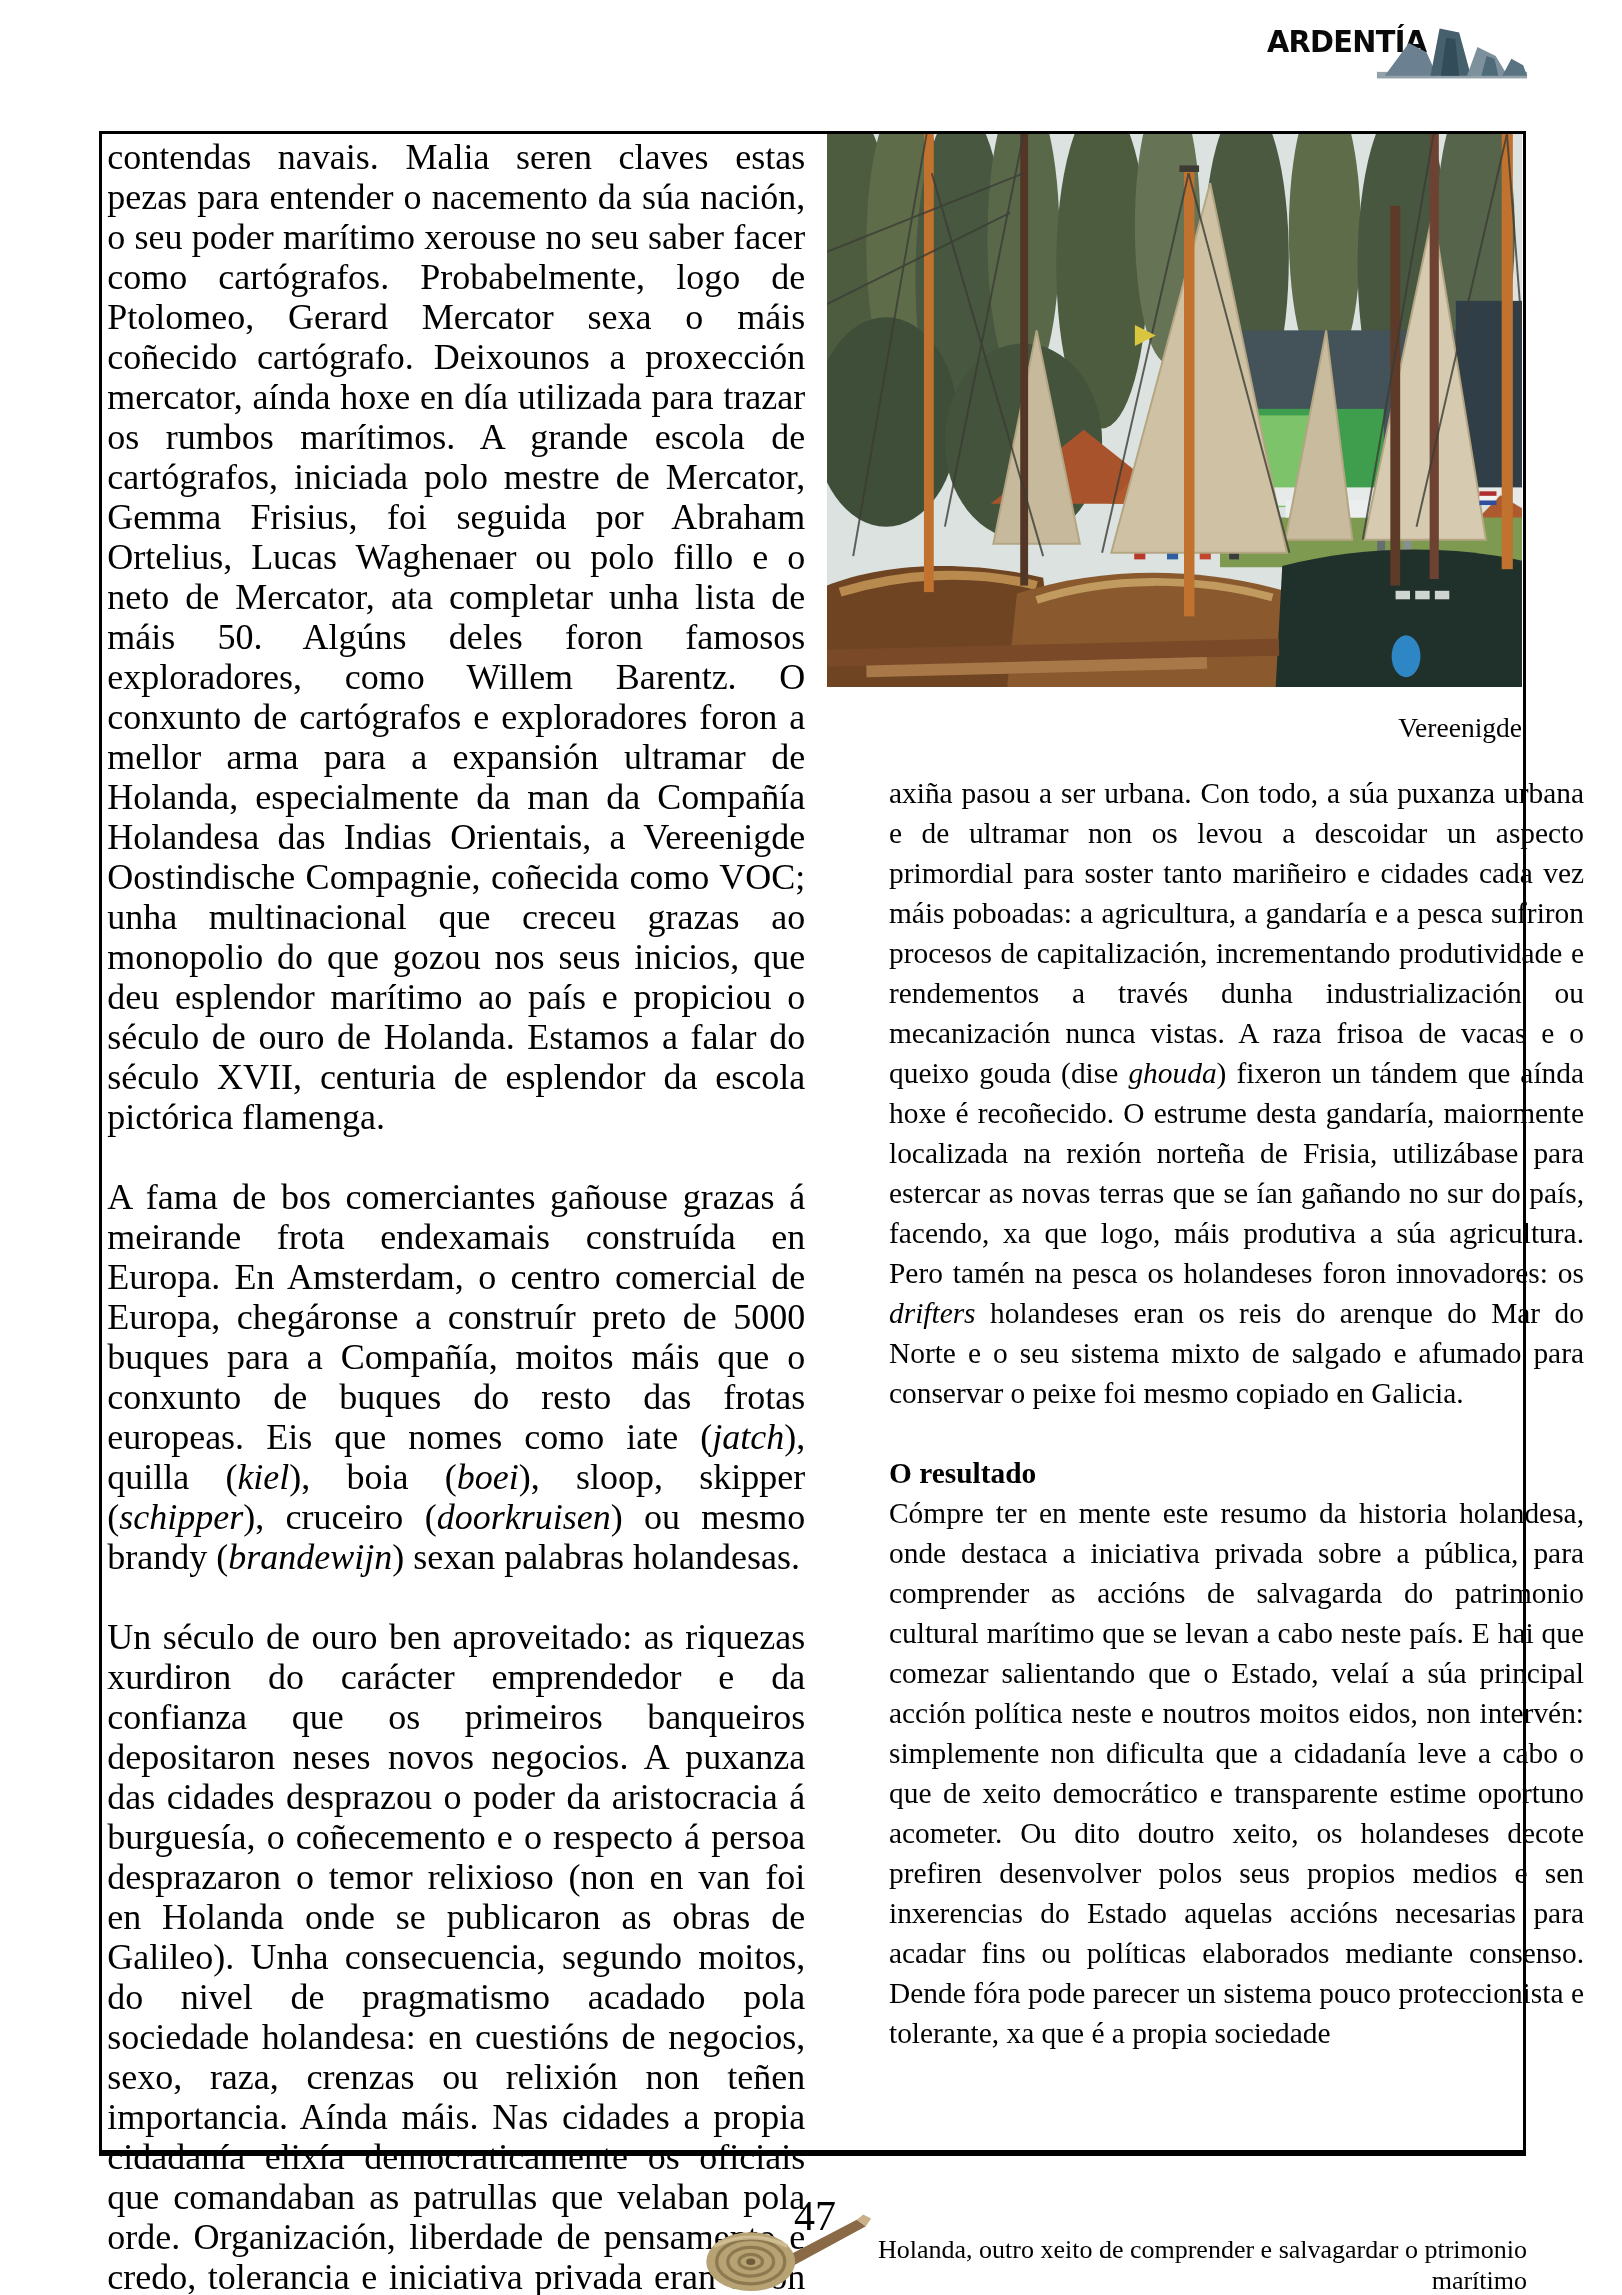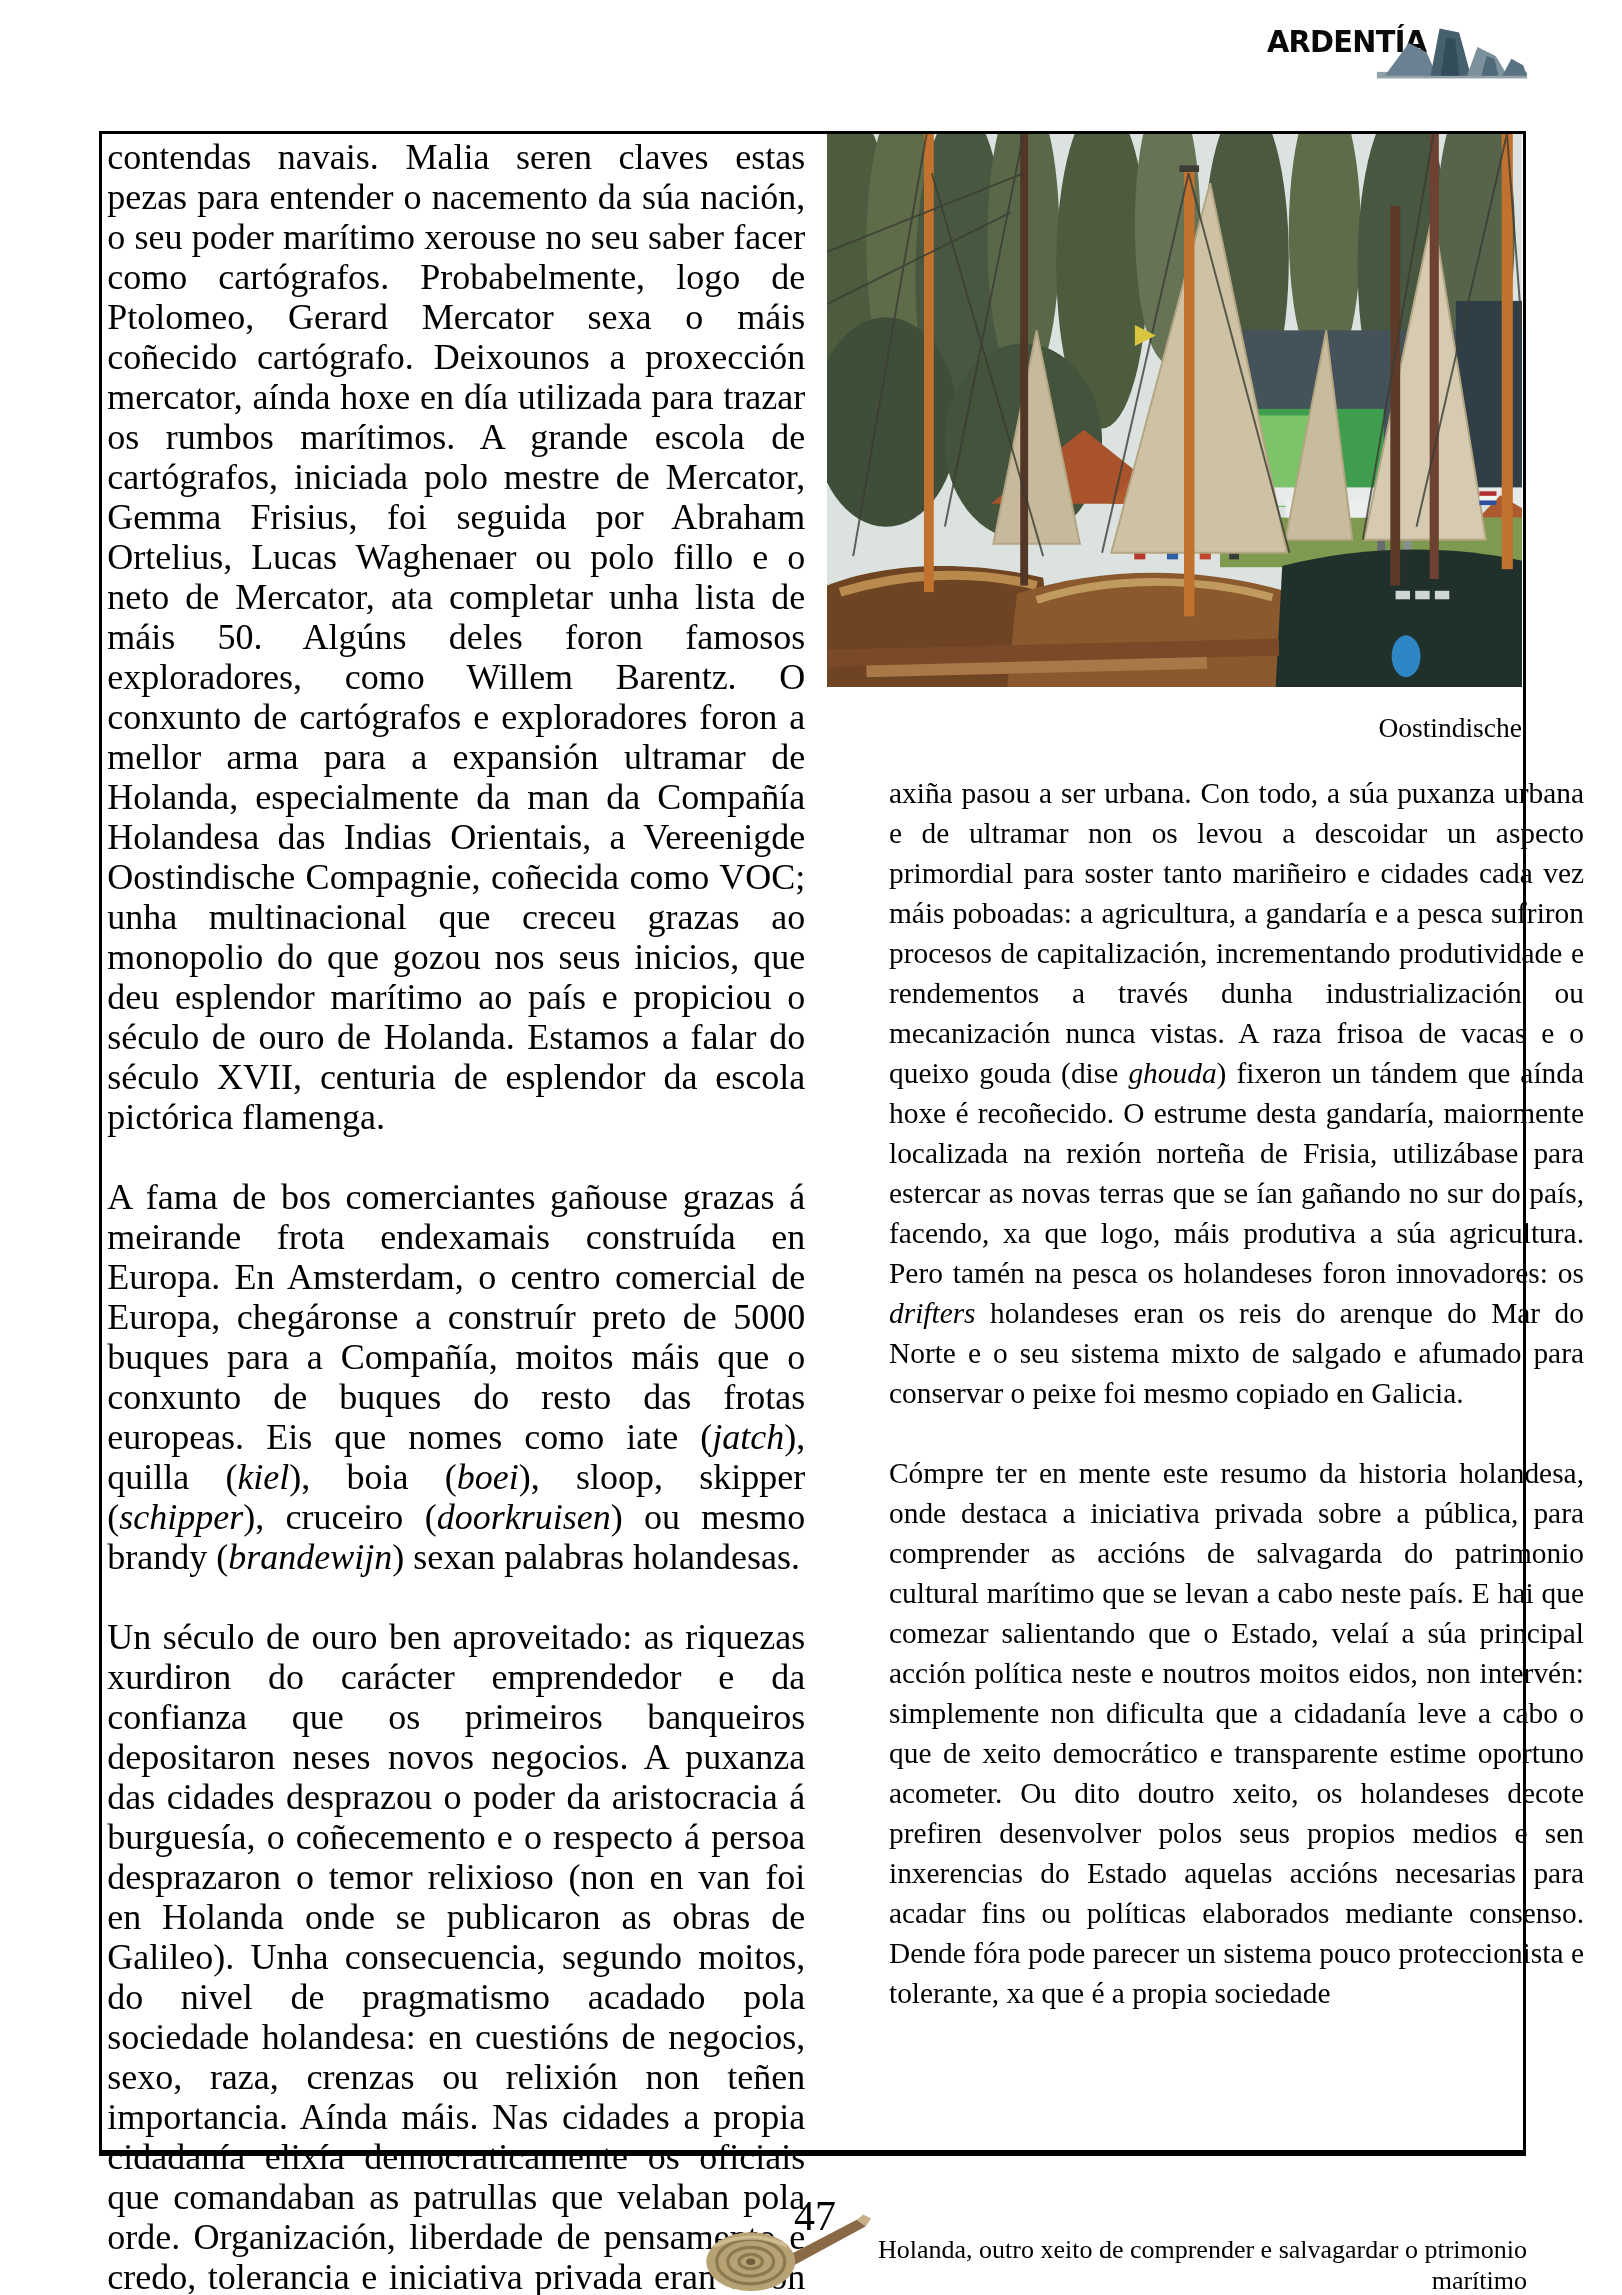--- a/index.html
+++ b/index.html
@@ -175,26 +175,27 @@
 
         <g>
           <polygon points="470,292 470,324 502,308" fill="#d9c53e"></polygon>
           <rect x="996" y="546" width="26" height="7" fill="#b03030"></rect>
           <rect x="996" y="553" width="26" height="7" fill="#f2f2f2"></rect>
           <rect x="996" y="560" width="26" height="7" fill="#2f4e9e"></rect>
         </g>
       </svg>
     </figure>
 
-    <div class="caption">Oostindische</div>
+    <div class="caption">Vereenigde</div>
 
     <div class="col-right">
       <div>
           <p class="para"><span>axiña pasou a ser urbana. Con todo, a súa puxanza urbana e de ultramar non os levou a descoidar un aspecto primordial para soster tanto mariñeiro e cidades cada vez máis poboadas: a agricultura, a gandaría e a pesca sufriron procesos de capitalización, incrementando produtividade e rendementos a través dunha industrialización ou mecanización nunca vistas. A raza frisoa de vacas e o queixo gouda (dise </span><i>ghouda</i><span>) fixeron un tándem que aínda hoxe é recoñecido. O estrume desta gandaría, maiormente localizada na rexión norteña de Frisia, utilizábase para estercar as novas terras que se ían gañando no sur do país, facendo, xa que logo, máis produtiva a súa agricultura. Pero tamén na pesca os holandeses foron innovadores: os </span><i>drifters</i><span> holandeses eran os reis do arenque do Mar do Norte e o seu sistema mixto de salgado e afumado para conservar o peixe foi mesmo copiado en Galicia.</span></p>
         </div>
+      <h3 class="subhead">O resultado</h3>
       <div>
           <p class="para"><span>Cómpre ter en mente este resumo da historia holandesa, onde destaca a iniciativa privada sobre a pública, para comprender as accións de salvagarda do patrimonio cultural marítimo que se levan a cabo neste país. E hai que comezar salientando que o Estado, velaí a súa principal acción política neste e noutros moitos eidos, non intervén: simplemente non dificulta que a cidadanía leve a cabo o que de xeito democrático e transparente estime oportuno acometer. Ou dito doutro xeito, os holandeses decote prefiren desenvolver polos seus propios medios e sen inxerencias do Estado aquelas accións necesarias para acadar fins ou políticas elaborados mediante consenso. Dende fóra pode parecer un sistema pouco proteccionista e tolerante, xa que é a propia sociedade</span></p>
         </div>
     </div>
 
   </main>
 
   <footer>
     <div class="page-number">47</div>
     <svg class="rope" viewBox="0 0 272 124" preserveAspectRatio="none">

